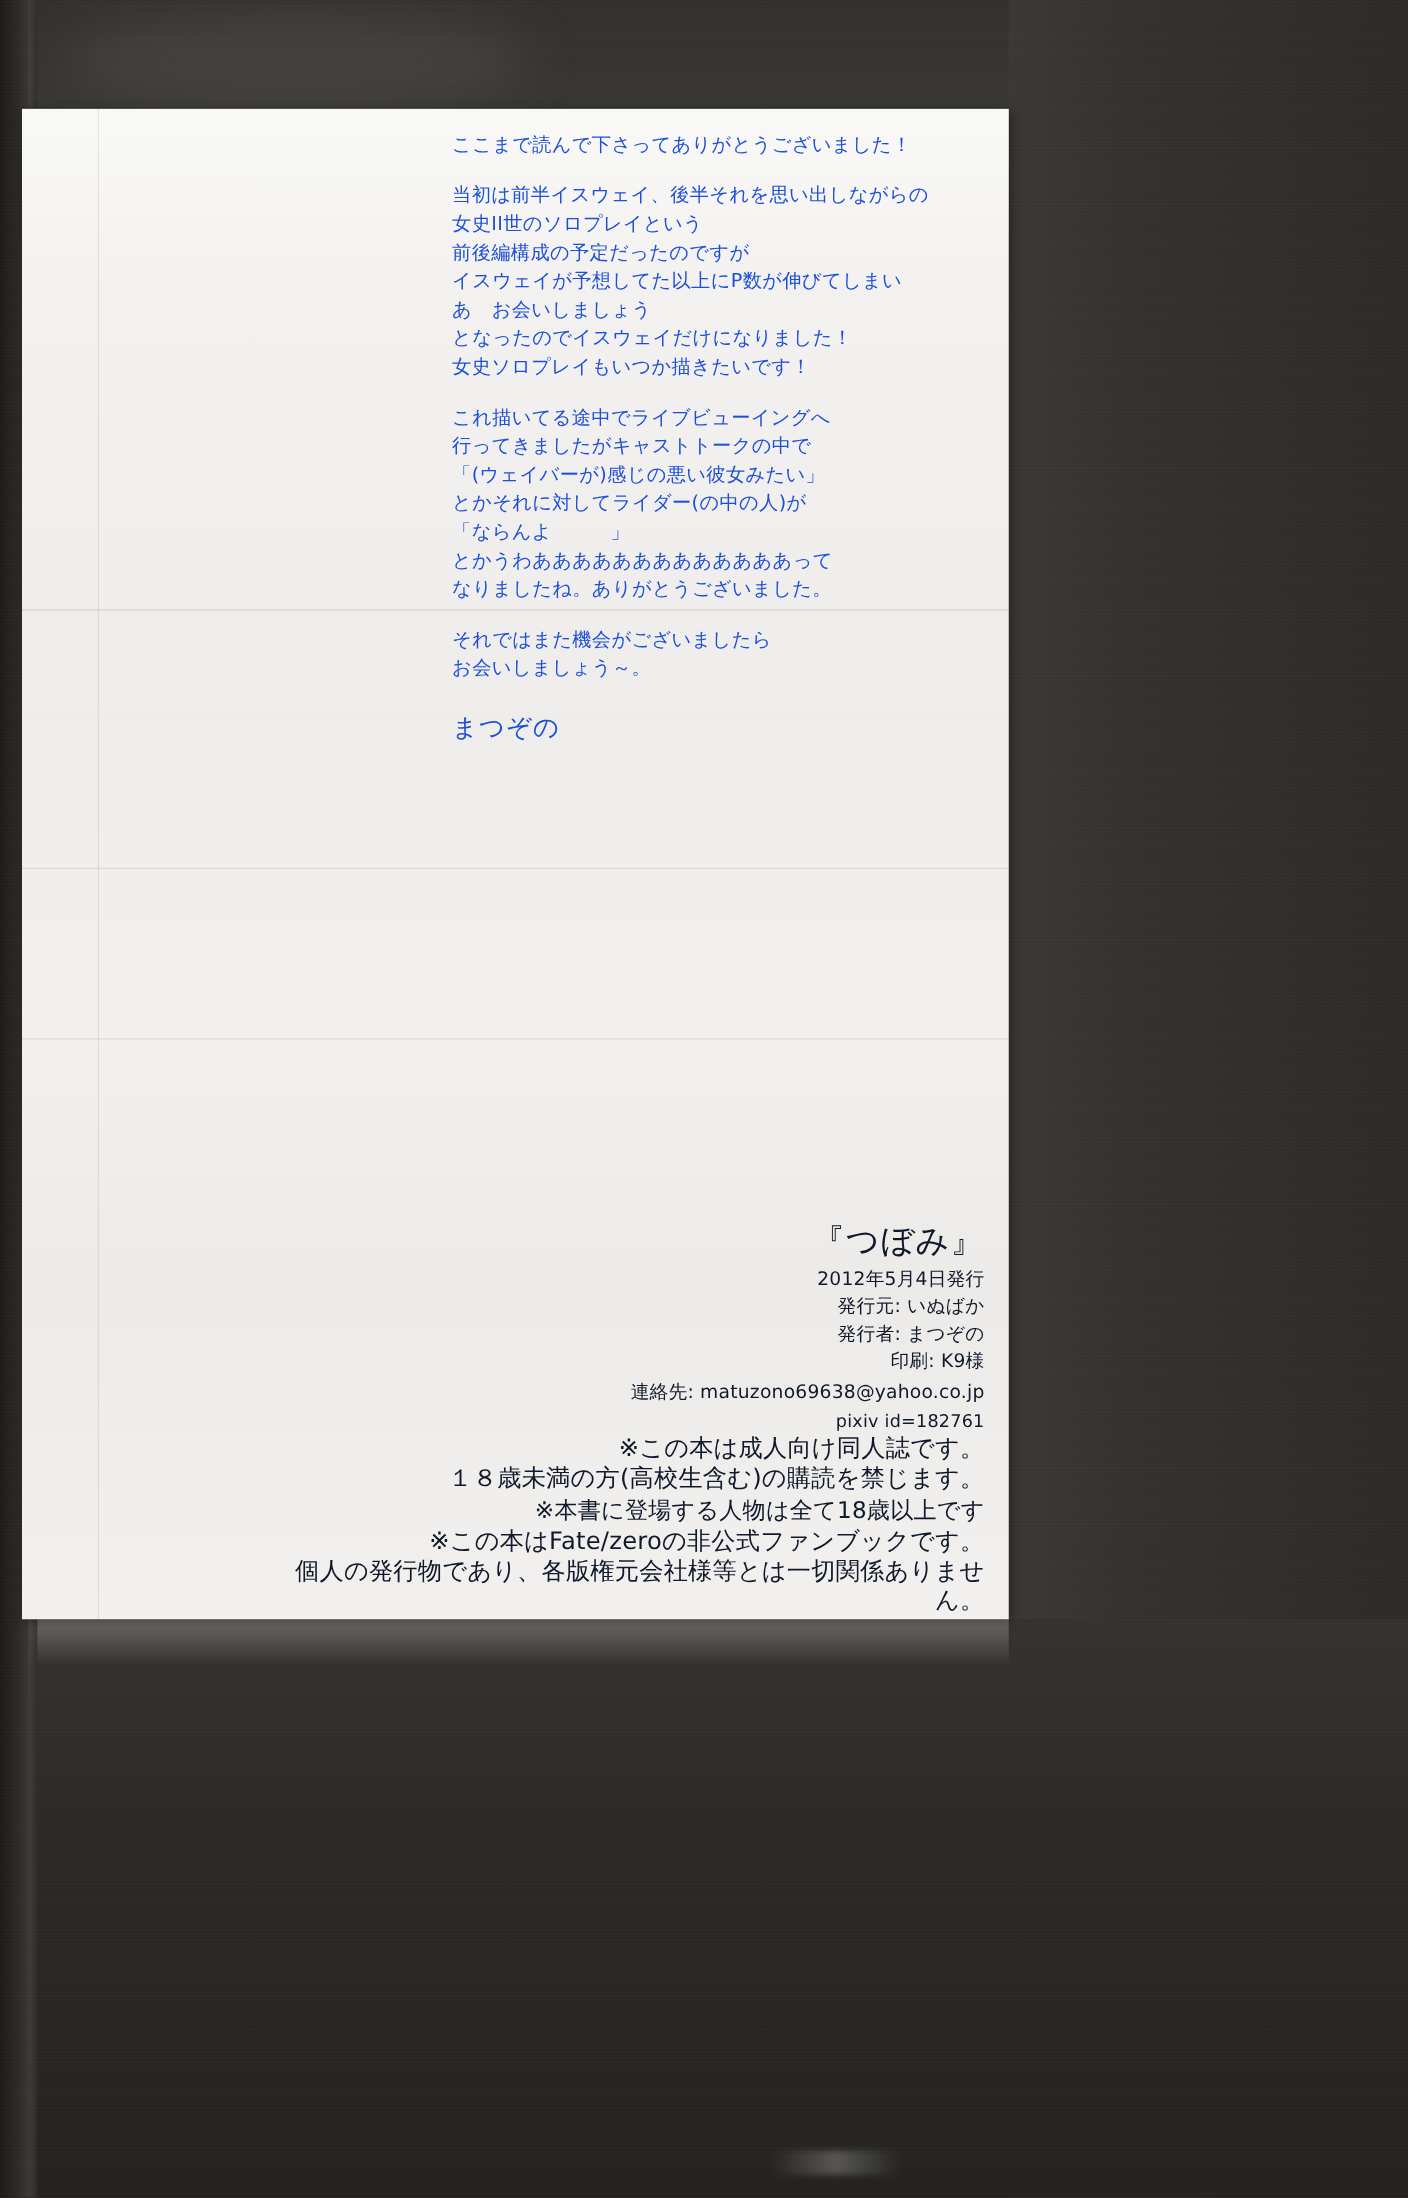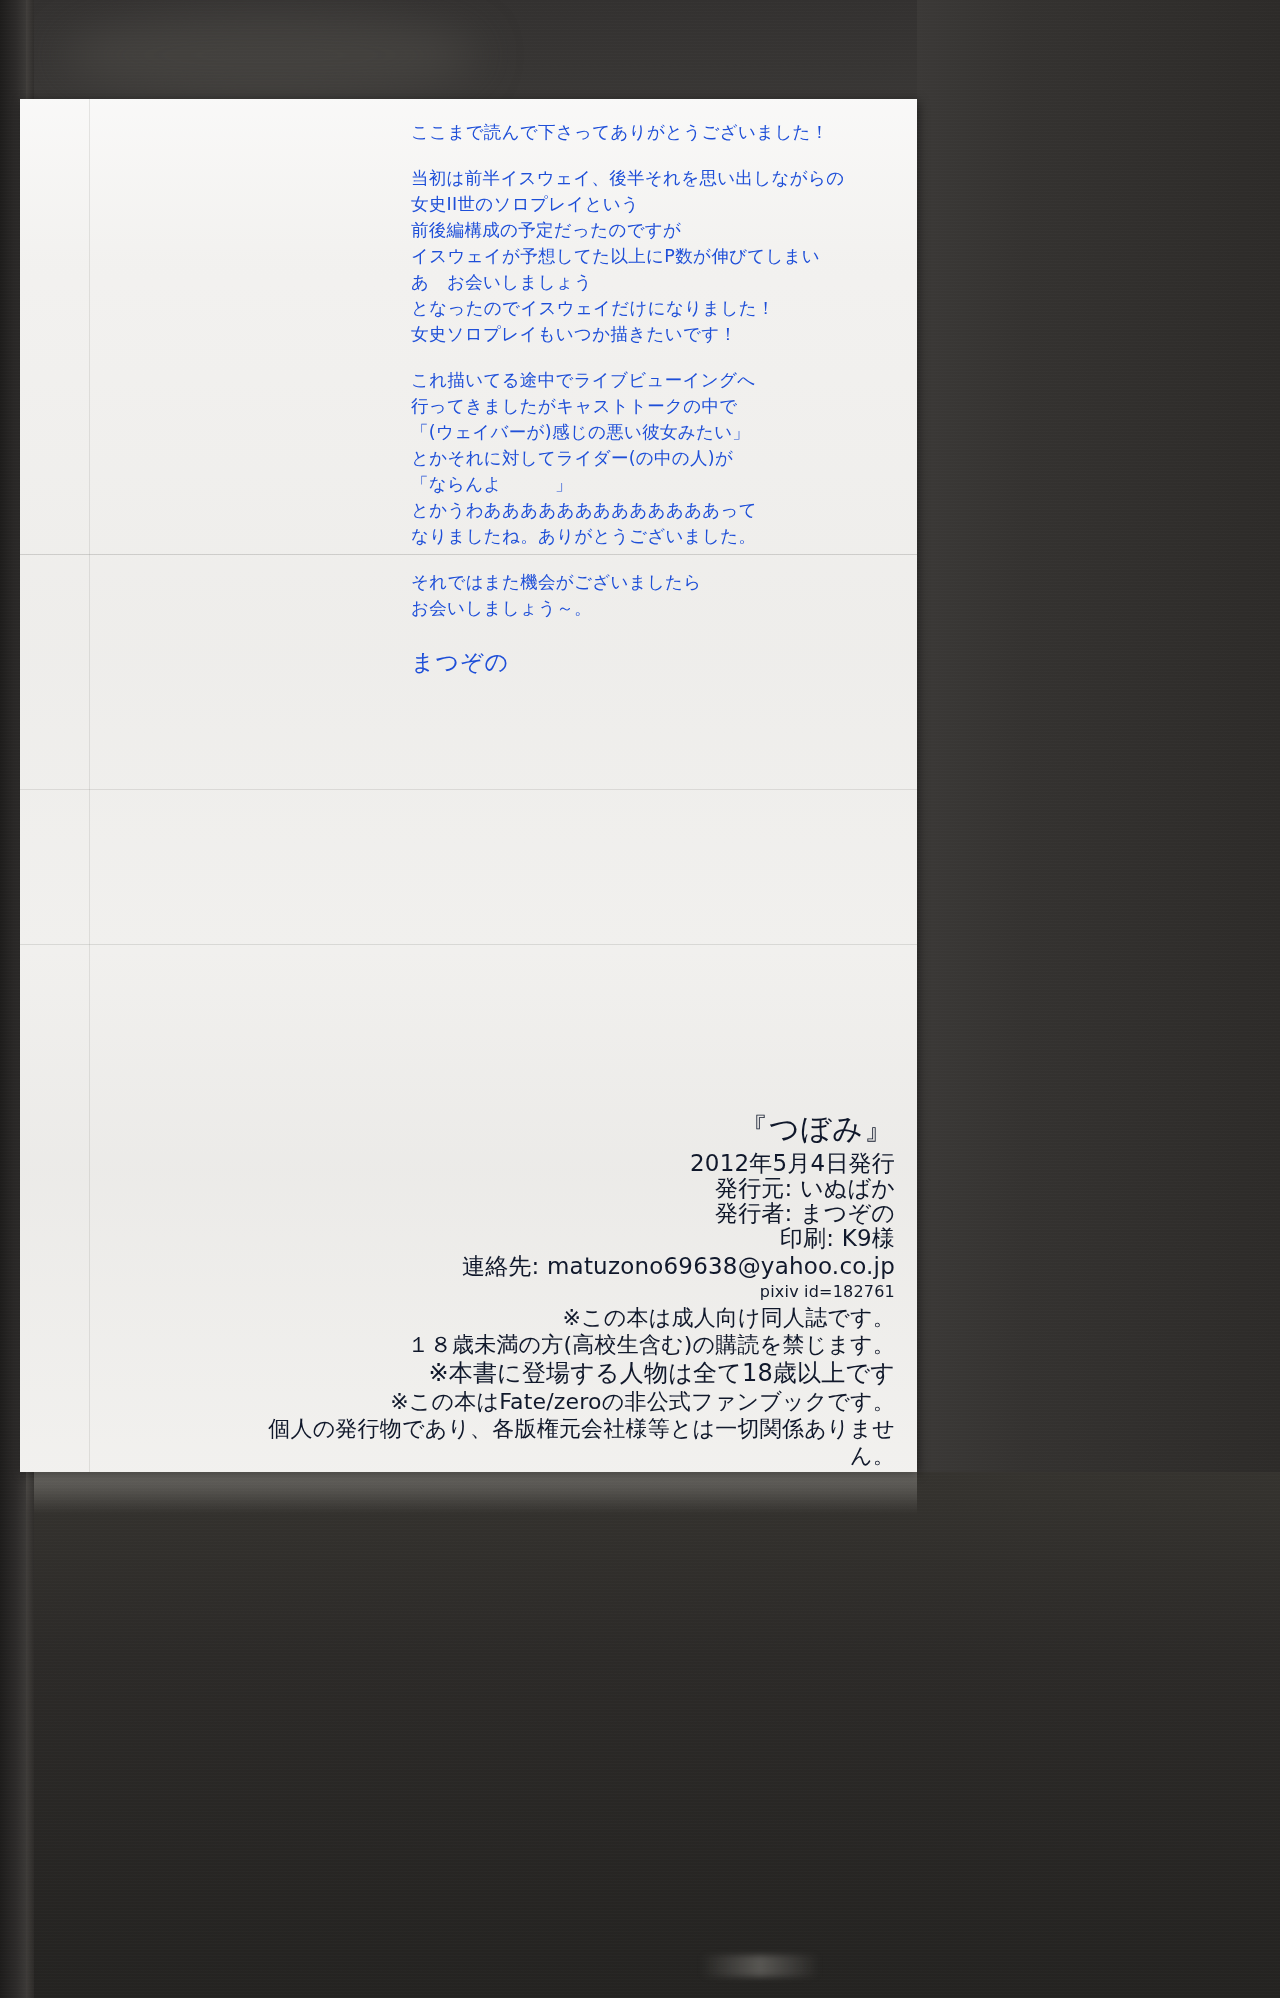--- a/index.html
+++ b/index.html
@@ -153,26 +153,26 @@
     text-align: right;
     color: #0f172a;
   }
   .colo-title {
     font-size: 30px;
     line-height: 40px;
     letter-spacing: 1px;
     margin-bottom: 2px;
   }
   .colo-line {
-    font-size: 23px;
+    font-size: 17px;
     line-height: 25px;
     letter-spacing: .2px;
   }
   .colo-line.sm { font-size: 16px; }
-  .colo-line.big { font-size: 24px; line-height: 30px; }
+  .colo-line.big { font-size: 21px; line-height: 30px; }
   .colo-line.mid { font-size: 22px; line-height: 27px; }
   .colo-spacer { height: 3px; }
 
   .noise {
     position: absolute;
     inset: 0;
     pointer-events: none;
     opacity: .05;
     background-image:
       repeating-linear-gradient(0deg, rgba(255,255,255,.25) 0 1px, rgba(0,0,0,0) 1px 3px);

